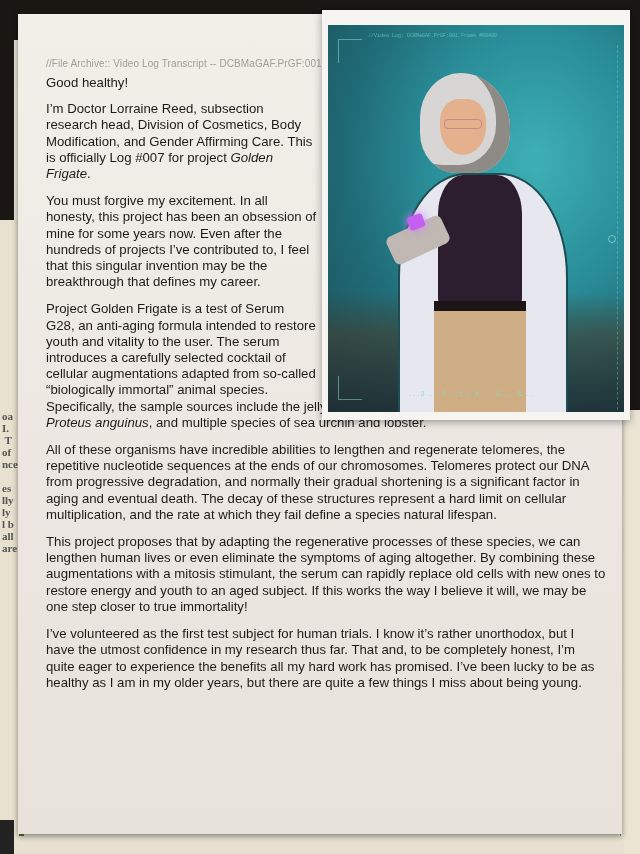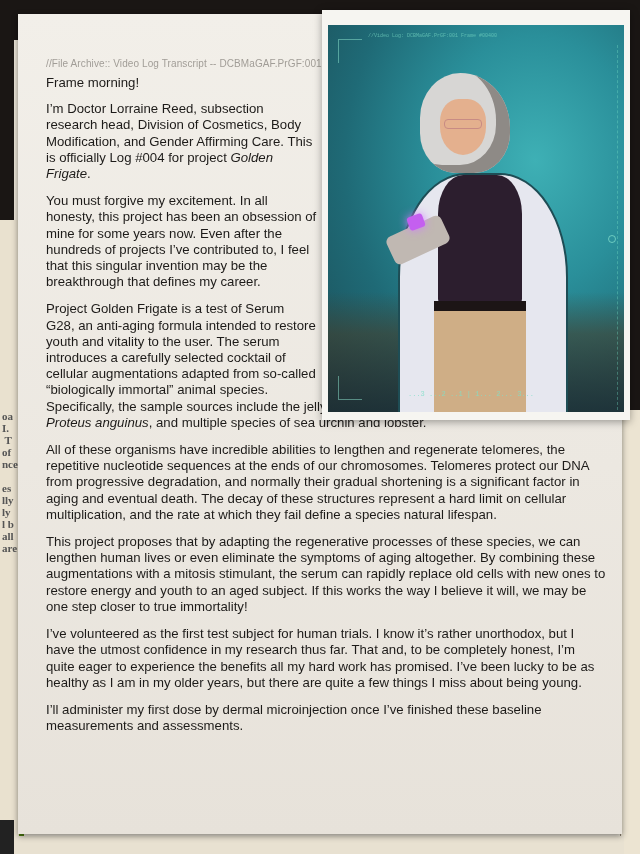--- a/index.html
+++ b/index.html
@@ -119,28 +119,27 @@
 are</div>
 </div>
 <div class="bg-left-black"></div>
 <div class="bg-right-strip"></div>
 <div class="bg-bottom"></div>
 <div class="bg-bottom-text">STEV   R    HUBOLD   V    POSKOCIL   I</div>
 
 <div class="paper">
   <div class="paper-inner">
     <div class="file-header">//File Archive:: Video Log Transcript -- DCBMaGAF.PrGF:001</div>
-    <div class="para narrow" style="margin-bottom:10px">Frame morning!</div>
-    <div class="para narrow"><span>I’m Doctor Lorraine Reed, subsection research head, Division of Cosmetics, Body Modification, and Gender Affirming Care. This is officially Log #004 for project </span><i>Golden Frigate</i><span>.</span></div>
+    <div class="para narrow" style="margin-bottom:10px">Good healthy!</div>
+    <div class="para narrow"><span>I’m Doctor Lorraine Reed, subsection research head, Division of Cosmetics, Body Modification, and Gender Affirming Care. This is officially Log #007 for project </span><i>Golden Frigate</i><span>.</span></div>
     <div class="para narrow"><span>You must forgive my excitement. In all honesty, this project has been an obsession of mine for some years now. Even after the hundreds of projects I’ve contributed to, I feel that this singular invention may be the breakthrough that defines my career.</span></div>
     <div class="para" style="text-indent:0"><div style="float: right; width: 290px; height: 97px;"></div><span>Project Golden Frigate is a test of Serum G28, an anti-aging formula intended to restore youth and vitality to the user. The serum introduces a carefully selected cocktail of cellular augmentations adapted from so-called “biologically immortal” animal species. Specifically, the sample sources include the jellyfish </span><i>Turritopsis dohrnii</i><span>, the aquatic salamander </span><i>Proteus anguinus</i><span>, and multiple species of sea urchin and lobster.</span></div>
     <div class="para"><span>All of these organisms have incredible abilities to lengthen and regenerate telomeres, the repetitive nucleotide sequences at the ends of our chromosomes. Telomeres protect our DNA from progressive degradation, and normally their gradual shortening is a significant factor in aging and eventual death. The decay of these structures represent a hard limit on cellular multiplication, and the rate at which they fail define a species natural lifespan.</span></div>
     <div class="para"><span>This project proposes that by adapting the regenerative processes of these species, we can lengthen human lives or even eliminate the symptoms of aging altogether. By combining these augmentations with a mitosis stimulant, the serum can rapidly replace old cells with new ones to restore energy and youth to an aged subject. If this works the way I believe it will, we may be one step closer to true immortality!</span></div>
     <div class="para"><span>I’ve volunteered as the first test subject for human trials. I know it’s rather unorthodox, but I have the utmost confidence in my research thus far. That and, to be completely honest, I’m quite eager to experience the benefits all my hard work has promised. I’ve been lucky to be as healthy as I am in my older years, but there are quite a few things I miss about being young.</span></div>
-    <div class="para"><span>I’ll administer my first dose by dermal microinjection once I’ve finished these baseline measurements and assessments.</span></div>
   </div>
 </div>
 
 <div class="photo">
   <div class="photo-img">
     <div class="photo-floor"></div>
     <div class="hud-corner-tl"></div>
     <div class="hud-corner-bl"></div>
     <div class="hud-top">//Video Log: DCBMaGAF.PrGF:001  Frame #00400</div>
     <div class="hud-scale"></div>

